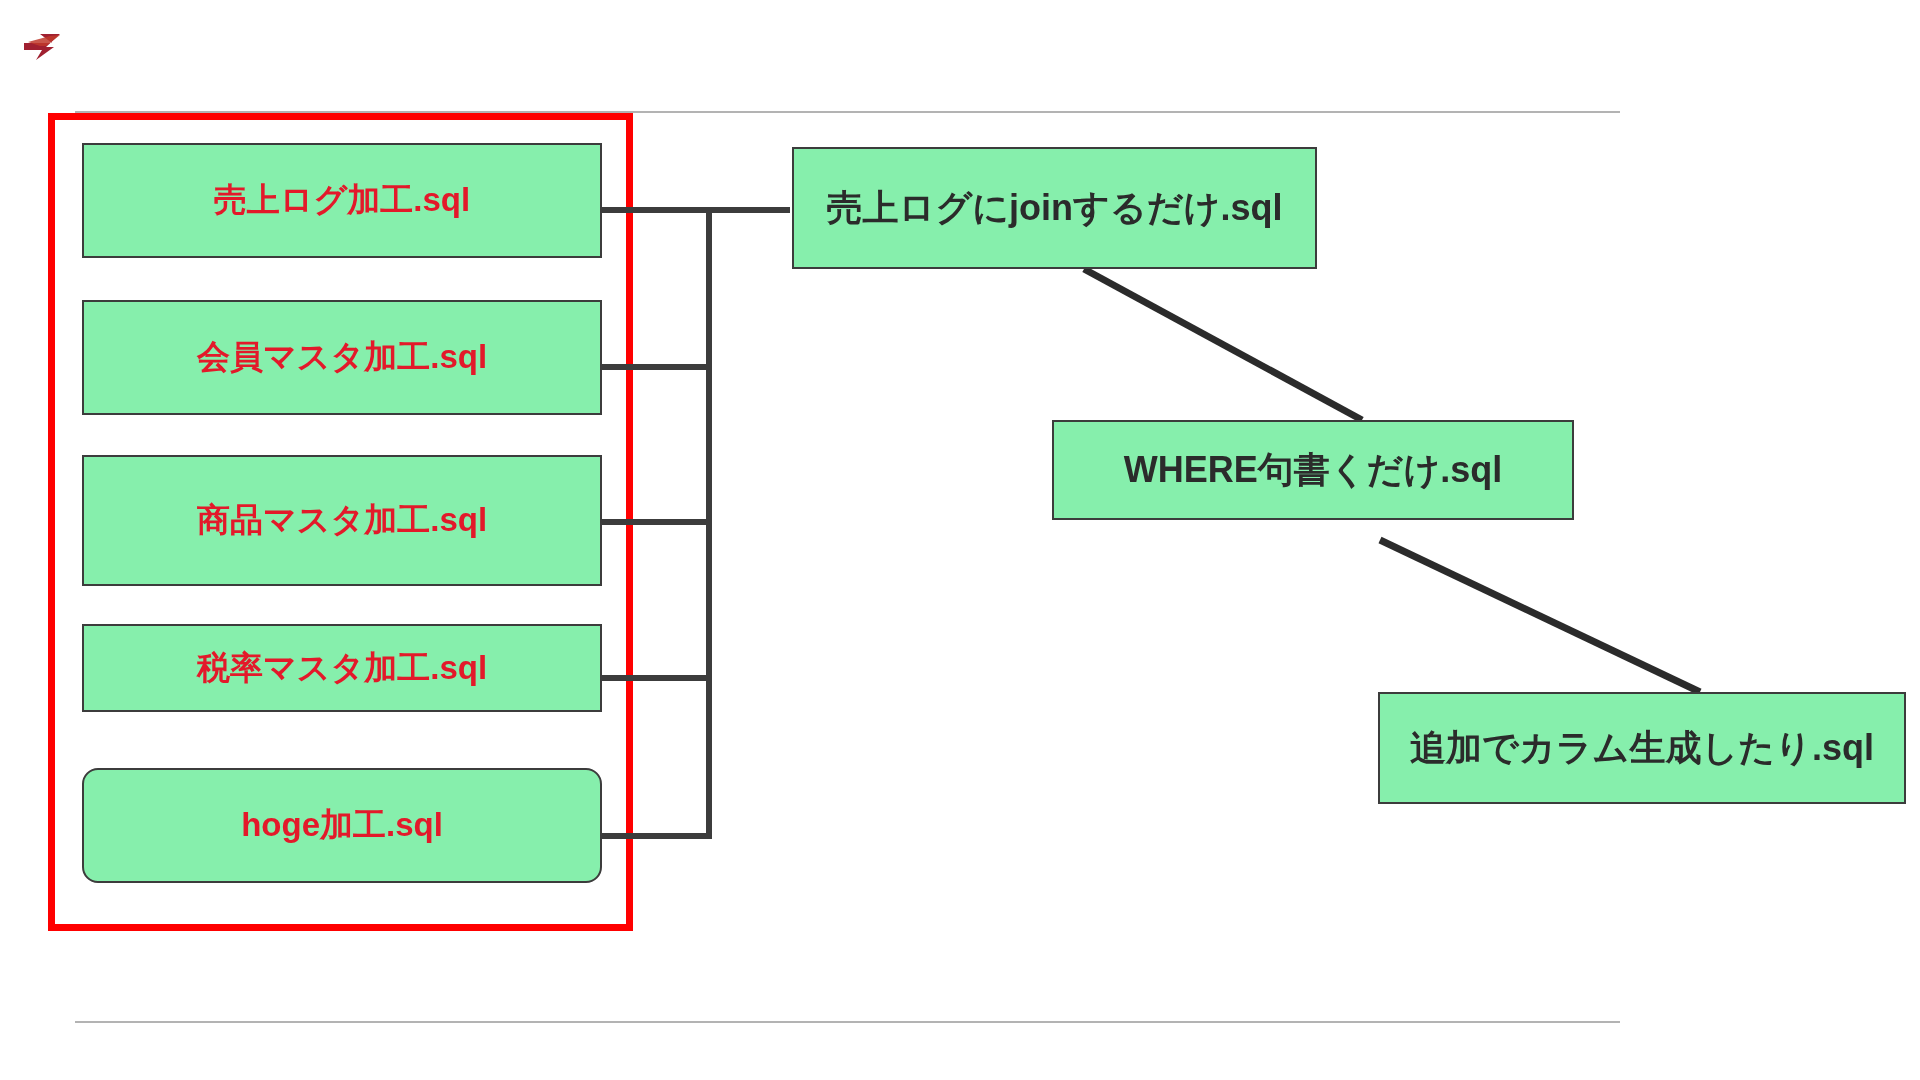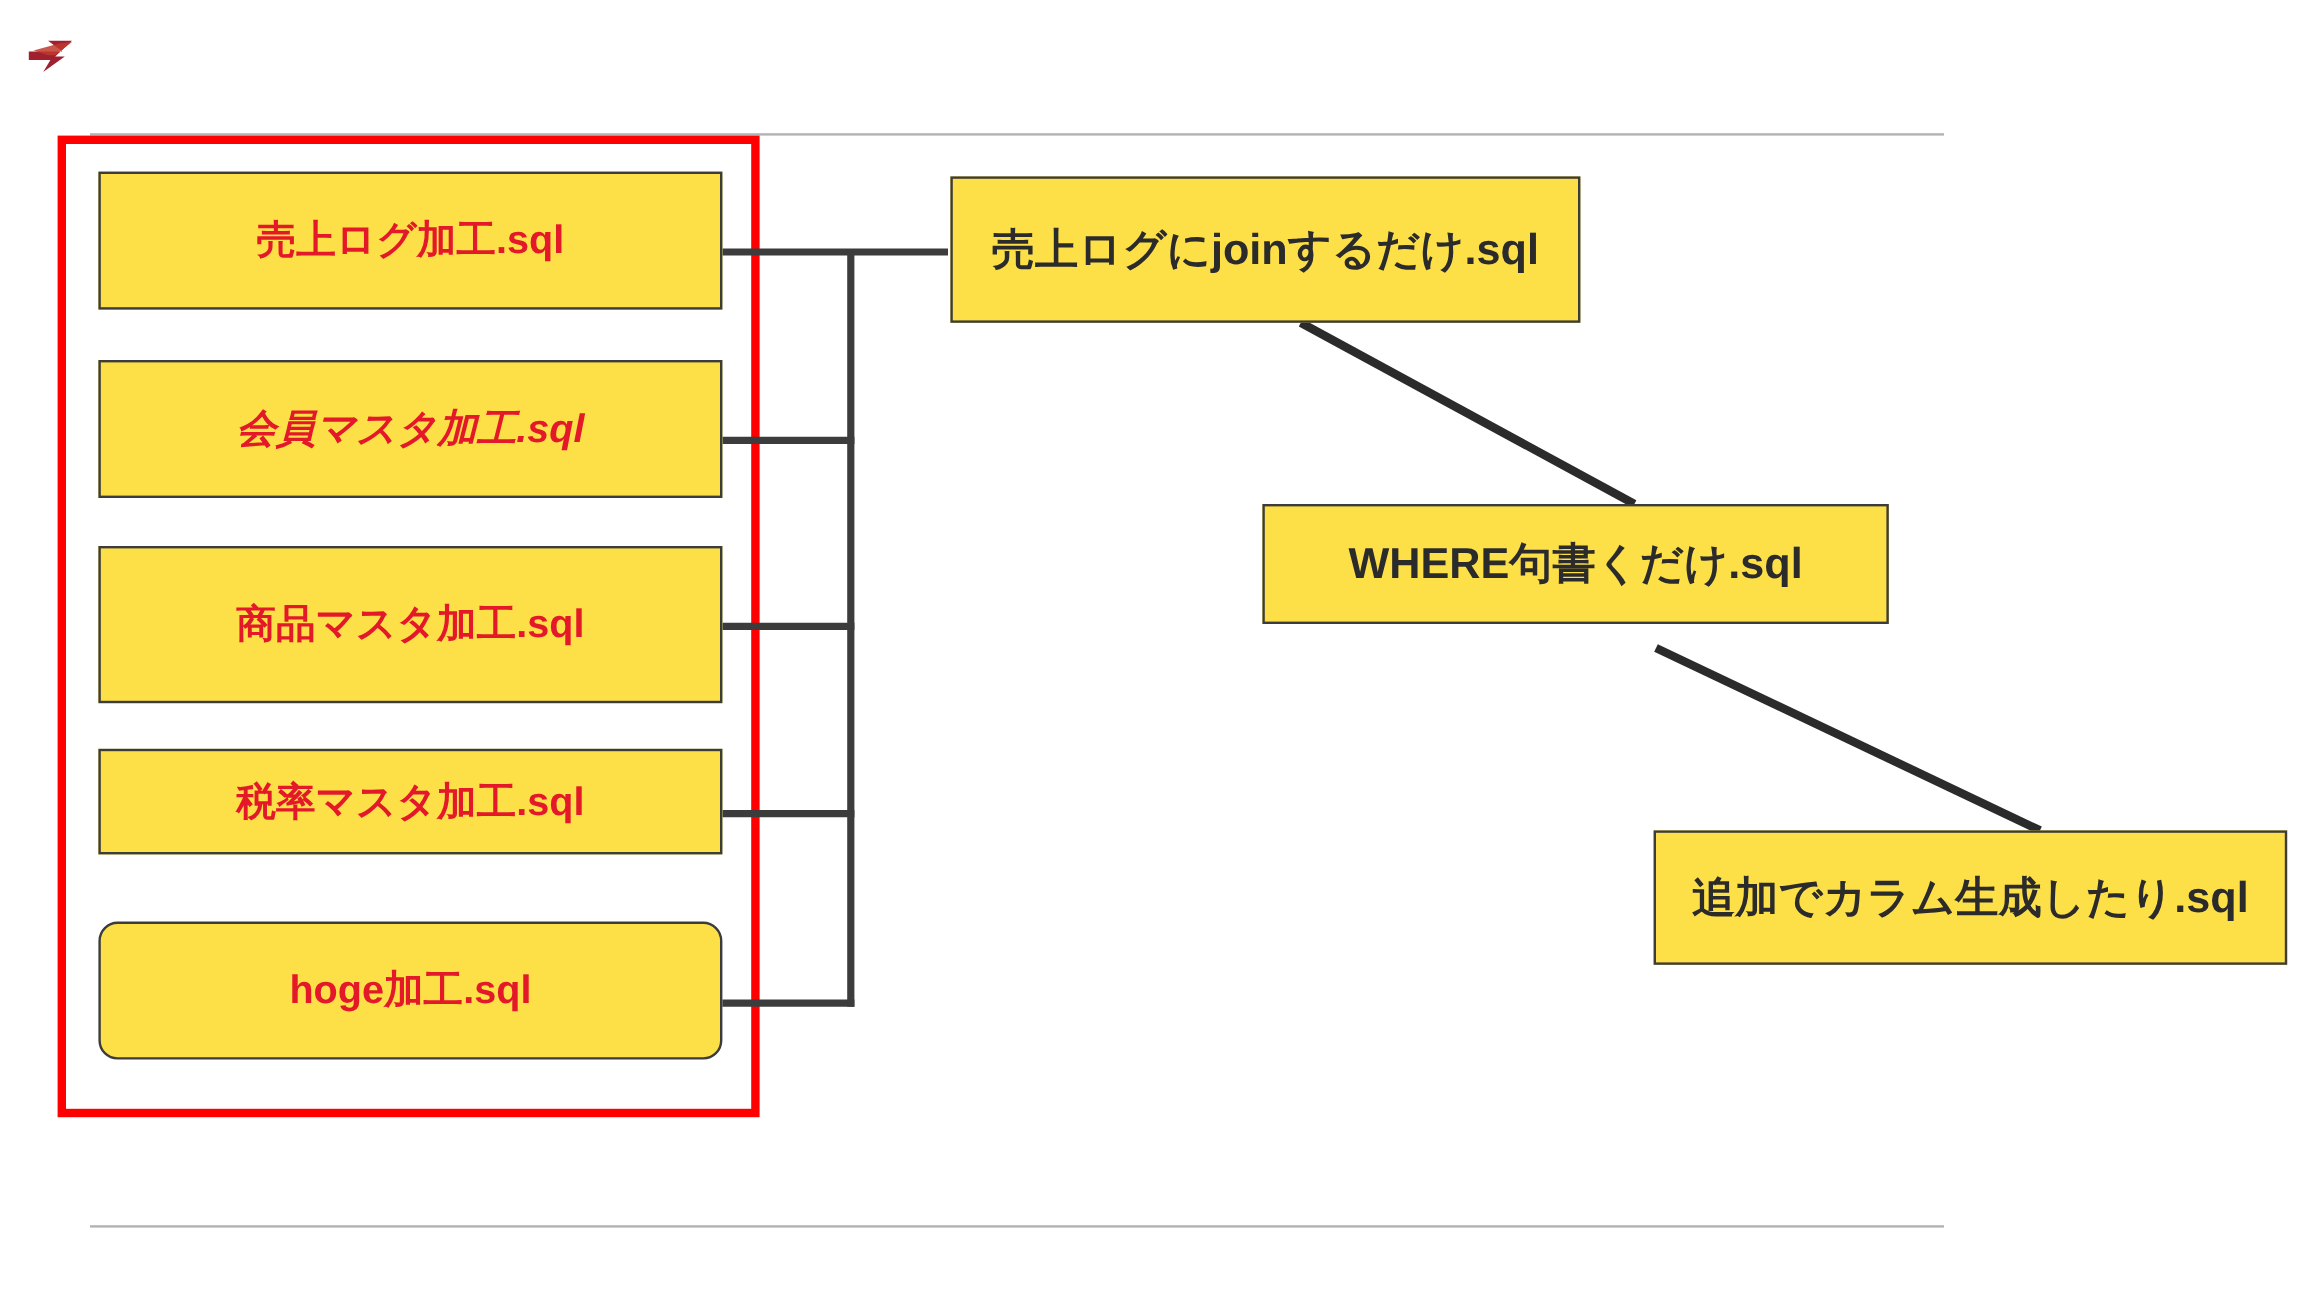--- a/index.html
+++ b/index.html
@@ -49,21 +49,21 @@
     left: 48px; top: 113px;
     width: 585px; height: 818px;
     border: 7px solid #ff0000;
     box-sizing: border-box;
     background: transparent;
   }
 
   
   .node-box {
     position: absolute;
-    background: #fde047;
+    background: #86efac;
     border: 2px solid #3c3c3c;
     box-sizing: border-box;
     display: flex;
     align-items: center;
     justify-content: center;
     text-align: center;
     white-space: nowrap;
   }
   .node-box.domain {
     color: #e3192a;
@@ -71,21 +71,21 @@
     font-size: 33px;
   }
   .node-box.stage {
     color: #2b2b2b;
     font-weight: bold;
     font-size: 36px;
   }
 
   
   #box-uriage   { left: 82px;  top: 143px; width: 520px; height: 115px; }
-  #box-kaiin    { left: 82px;  top: 300px; width: 520px; height: 115px; font-style: italic; }
+  #box-kaiin    { left: 82px;  top: 300px; width: 520px; height: 115px; }
   #box-shohin   { left: 82px;  top: 455px; width: 520px; height: 131px; }
   #box-zeiritsu { left: 82px;  top: 624px; width: 520px; height: 88px; }
   #box-hoge     { left: 82px;  top: 768px; width: 520px; height: 115px; border-radius: 16px; }
 
   
   #box-join    { left: 792px;  top: 147px; width: 525px; height: 122px; }
   #box-where   { left: 1052px; top: 420px; width: 522px; height: 100px; }
   #box-column  { left: 1378px; top: 692px; width: 528px; height: 112px; }
 
   

